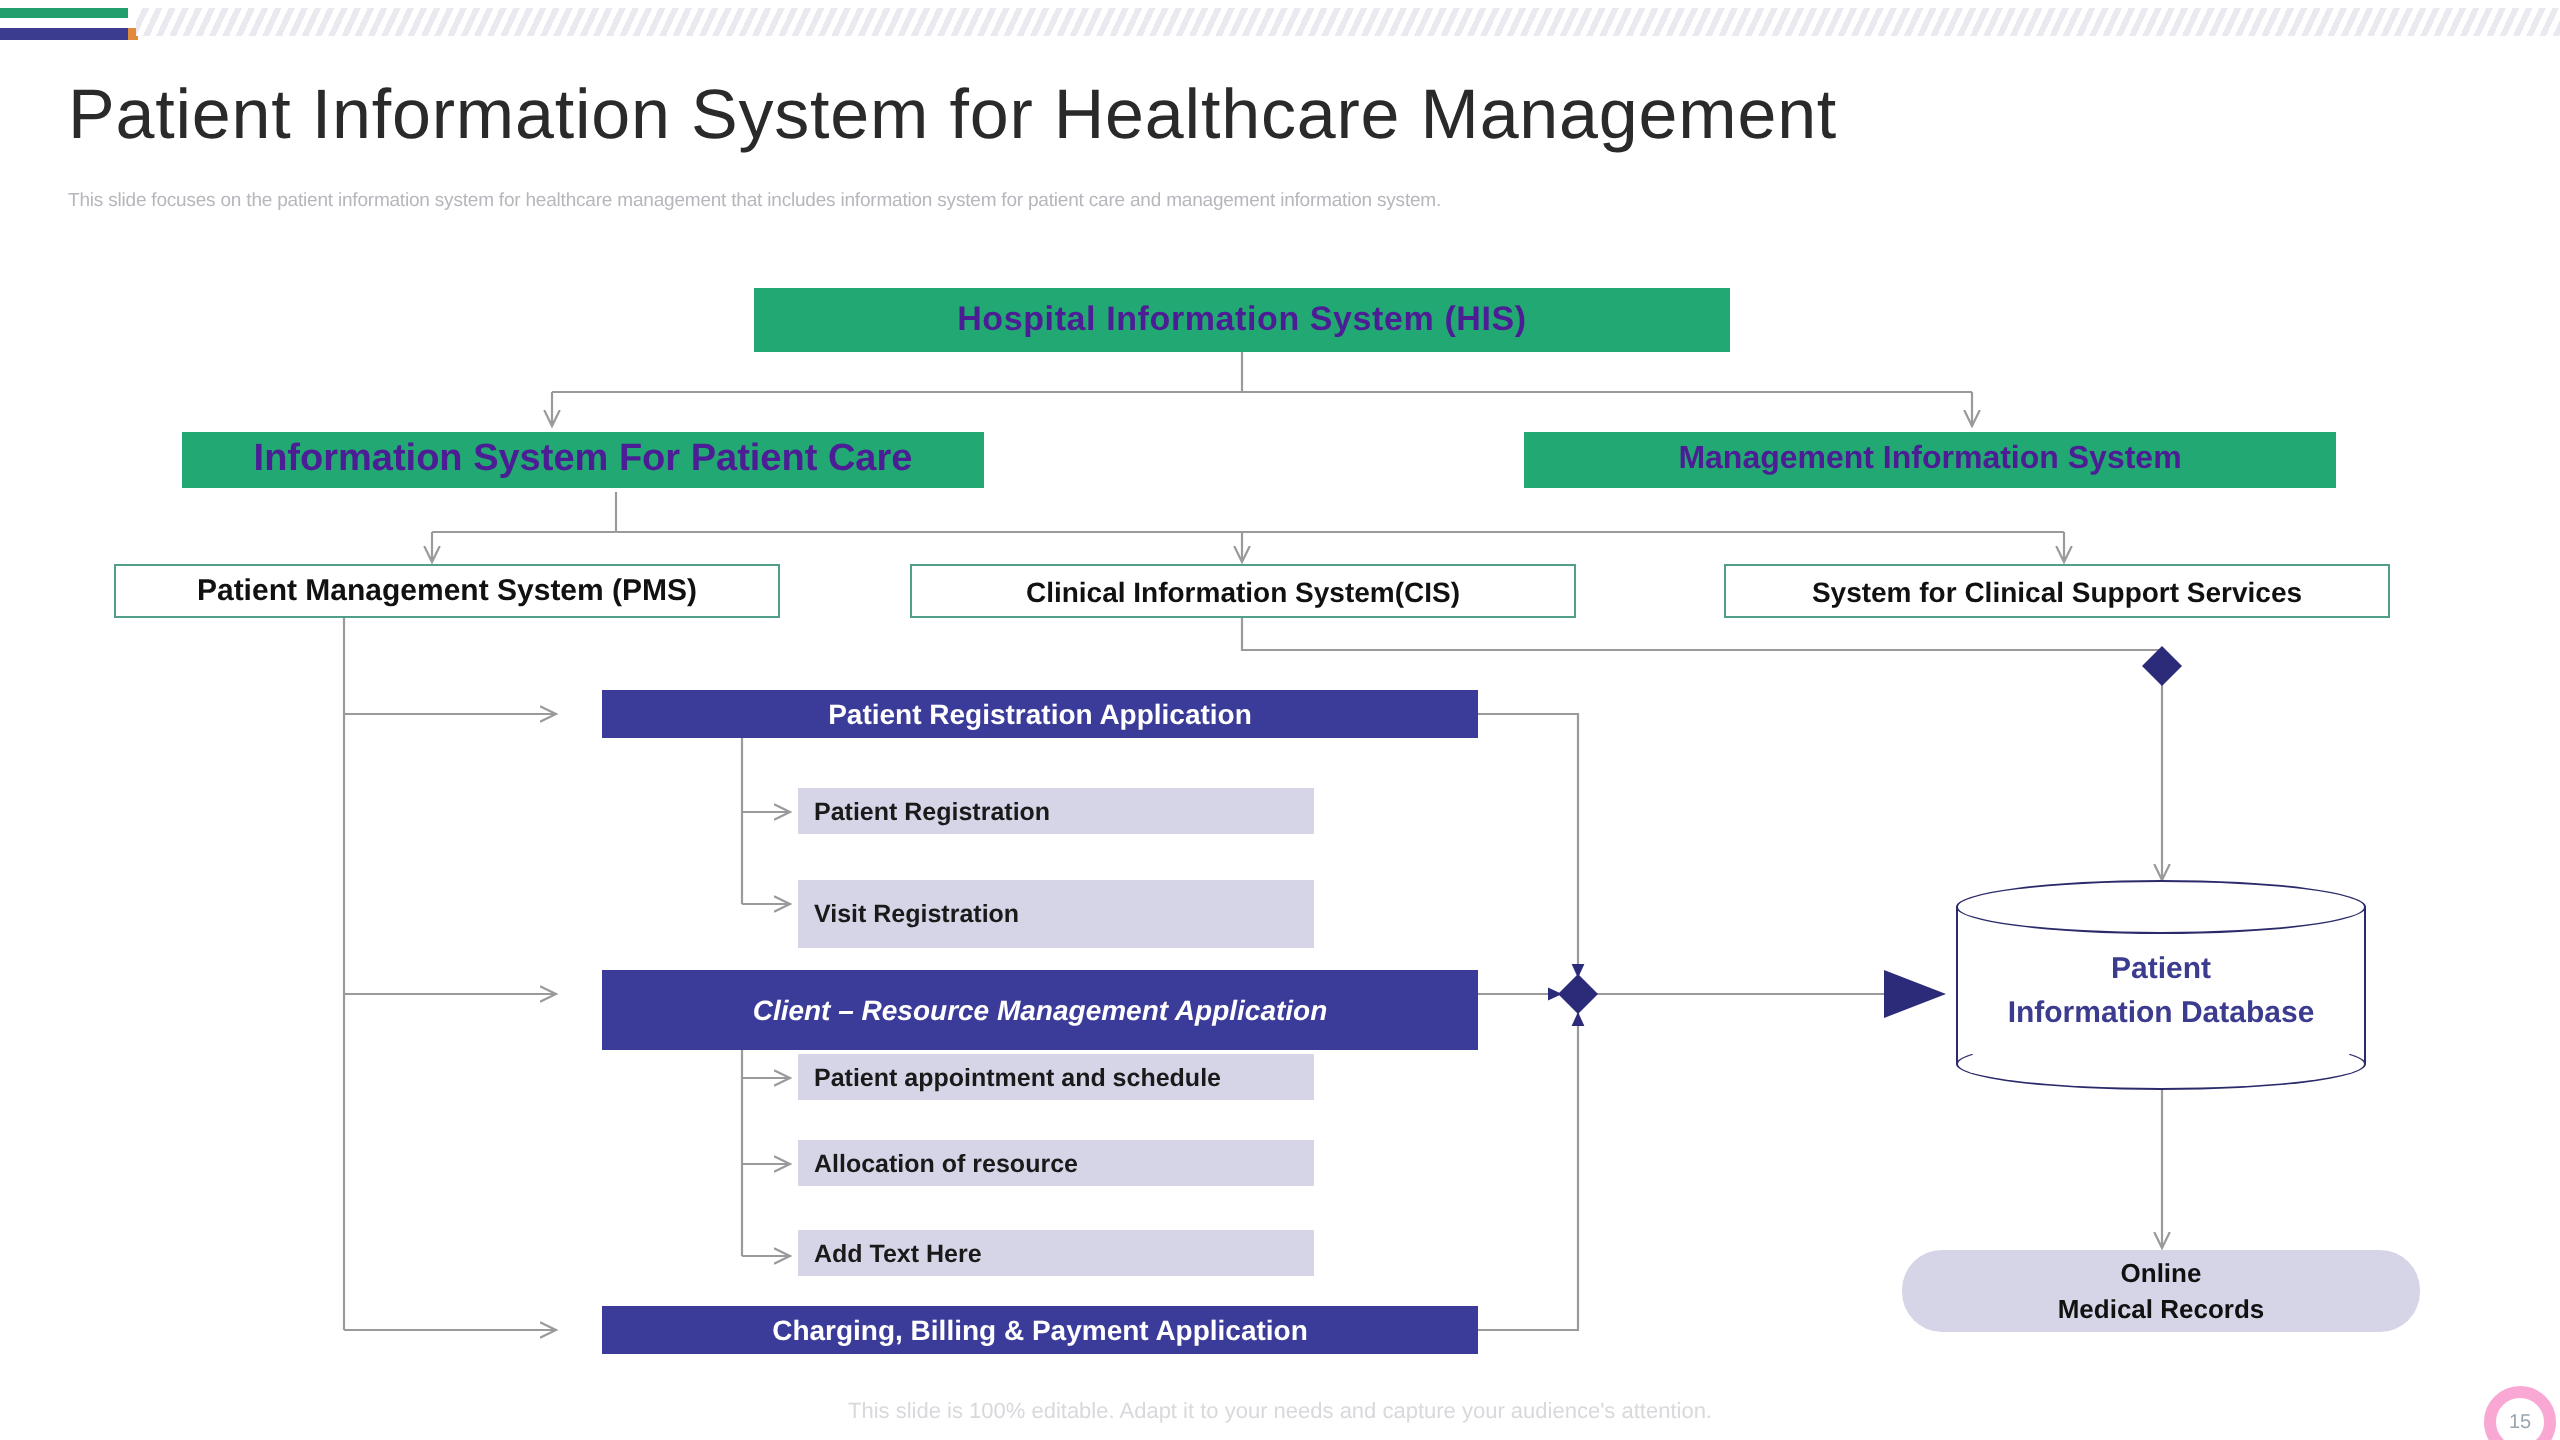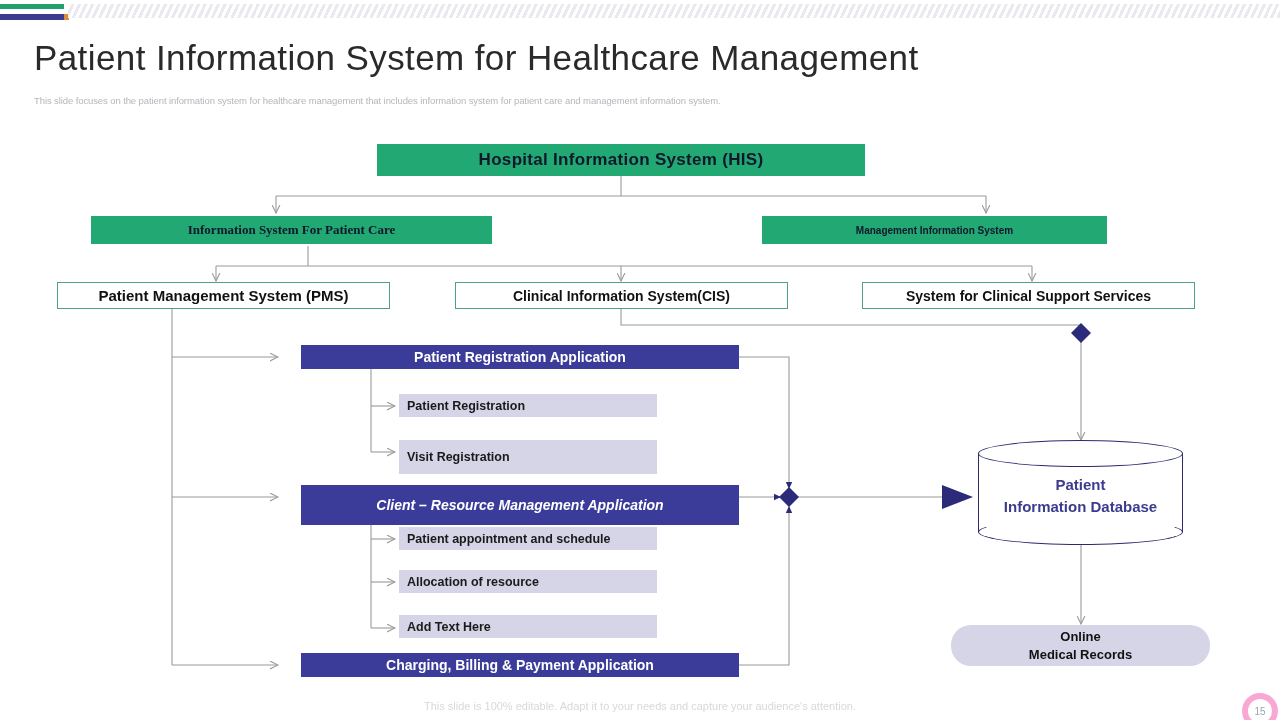--- a/index.html
+++ b/index.html
@@ -17,21 +17,21 @@
 
   
   #page-title{position:absolute;left:34px;top:38px;font-size:35px;color:#2a2a2a;
     font-weight:400;letter-spacing:.4px;white-space:nowrap;}
   #page-subtitle{position:absolute;left:34px;top:95px;font-size:9.5px;color:#b6b6bd;
     letter-spacing:-.1px;white-space:nowrap;}
 
   
   .node{position:absolute;box-sizing:border-box;display:flex;align-items:center;
     justify-content:center;text-align:center;}
-  .green-box{background:#22a873;color:#0f172a;font-weight:bold;align-items:center;}
+  .green-box{background:#22a873;color:#4c1d95;font-weight:bold;align-items:center;}
   .outline-box{background:#ffffff;border:1px solid #4f9f8a;color:#111111;font-weight:bold;}
   .blue-bar{background:#3b3b99;color:#ffffff;font-weight:bold;}
   .lav-item{background:#d5d5e7;color:#1a1a1a;font-weight:bold;justify-content:flex-start;
     padding-left:8px;font-size:12.5px;}
   .lav-box{background:#d5d5e7;color:#111111;font-weight:bold;flex-direction:column;
     line-height:1.35;font-size:13px;}
 
   
   #db-cylinder{position:absolute;left:978px;top:440px;width:205px;height:105px;}
   #db-cylinder .cyl-body{position:absolute;left:0;top:13px;width:100%;height:79px;
@@ -122,24 +122,24 @@
   <polygon points="1081,323 1091,333 1081,343 1071,333" fill="#2b2b7a"></polygon>
   <polygon points="789,487 799,497 789,507 779,497" fill="#2b2b7a"></polygon>
 
   <polygon points="942,485 973,497 942,509" fill="#2b2b7a"></polygon>
 </svg>
 
 <div class="node green-box" id="n-his" style="left:377px;top:144px;width:488px;height:32px;font-size:17px;letter-spacing:.3px;">
   <span>Hospital Information System (HIS)</span>
 </div>
 
-<div class="node green-box" id="n-ispc" style="left:91px;top:216px;width:401px;height:28px;font-size:13px;font-family:Liberation Serif, serif;">
+<div class="node green-box" id="n-ispc" style="left:91px;top:216px;width:401px;height:28px;font-size:19px;">
   <span>Information System For Patient Care</span>
 </div>
-<div class="node green-box" id="n-mis" style="left:762px;top:216px;width:345px;height:28px;font-size:10px;">
+<div class="node green-box" id="n-mis" style="left:762px;top:216px;width:406px;height:28px;font-size:16px;">
   <span>Management Information System</span>
 </div>
 
 <div class="node outline-box" id="n-pms" style="left:57px;top:282px;width:333px;height:27px;font-size:15px;">
   <span>Patient Management System (PMS)</span>
 </div>
 <div class="node outline-box" id="n-cis" style="left:455px;top:282px;width:333px;height:27px;font-size:14px;">
   <span>Clinical Information System(CIS)</span>
 </div>
 <div class="node outline-box" id="n-scss" style="left:862px;top:282px;width:333px;height:27px;font-size:14px;">

